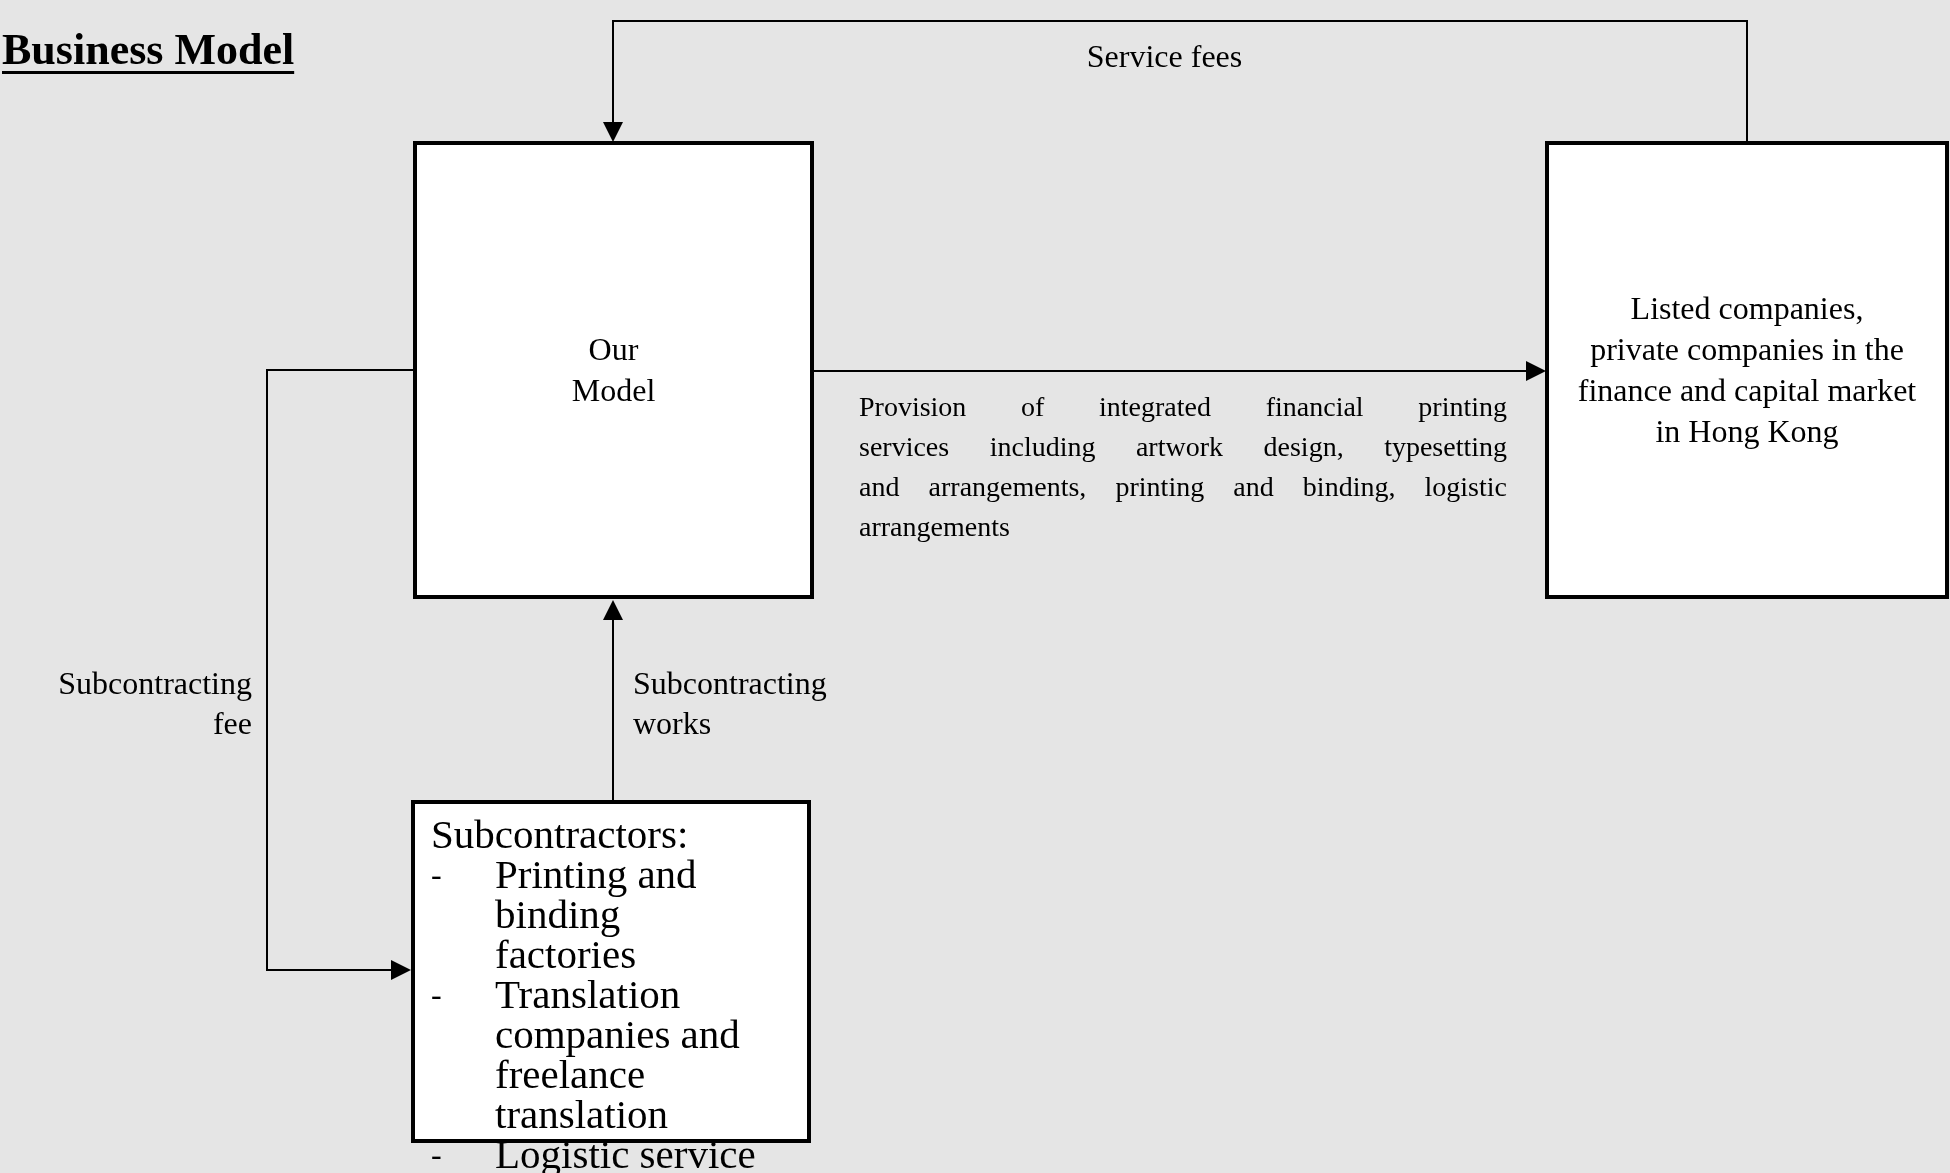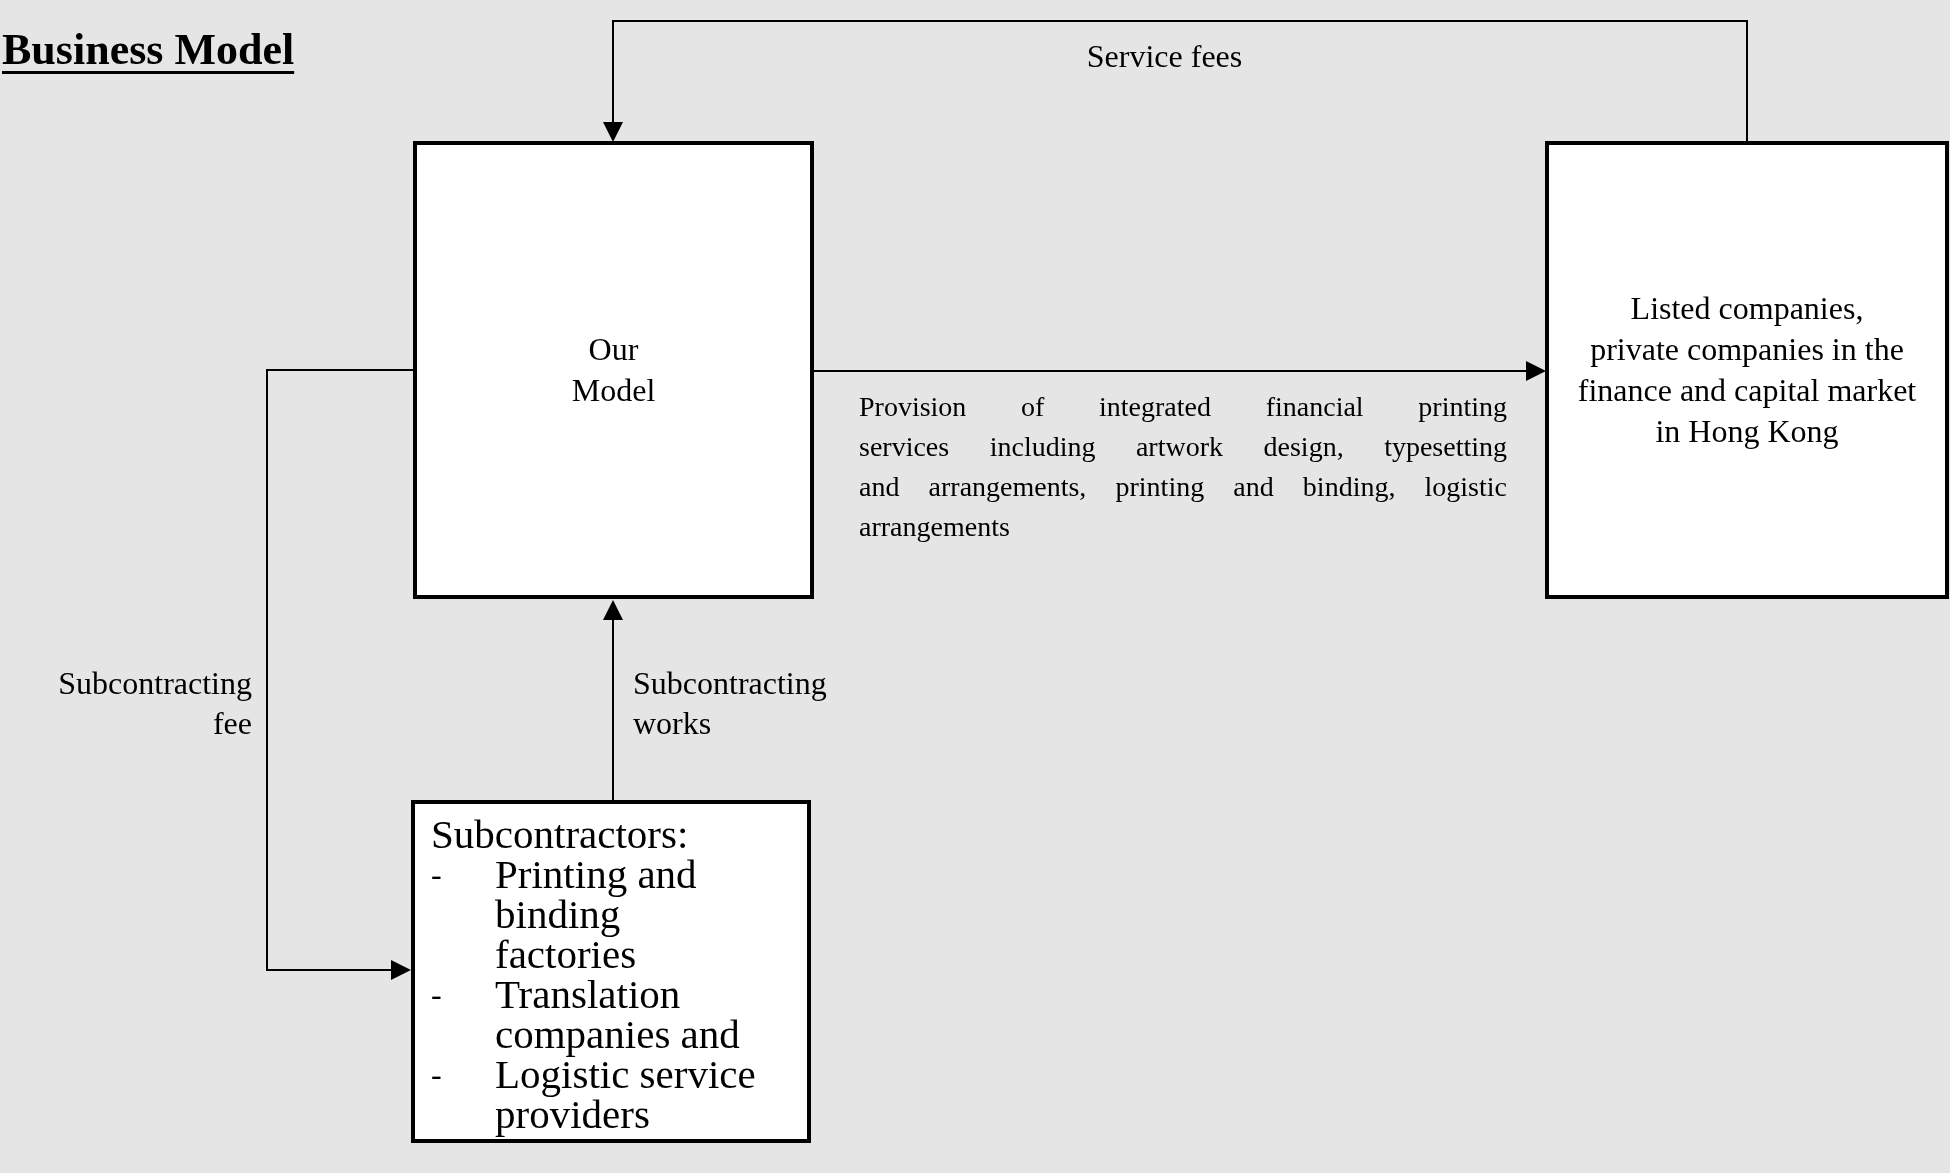--- a/index.html
+++ b/index.html
@@ -147,20 +147,21 @@
         <div class="sub-line">Printing and binding</div>
         <div class="sub-line">factories</div>
       </div>
     </div>
 
     <div class="sub-item">
       <div class="dash-col">-</div>
       <div>
         <div class="sub-line">Translation</div>
         <div class="sub-line">companies and</div>
+        <div class="sub-line">freelance translation</div>
       </div>
     </div>
 
     <div class="sub-item">
       <div class="dash-col">-</div>
       <div>
         <div class="sub-line">Logistic service</div>
         <div class="sub-line">providers</div>
       </div>
     </div>

